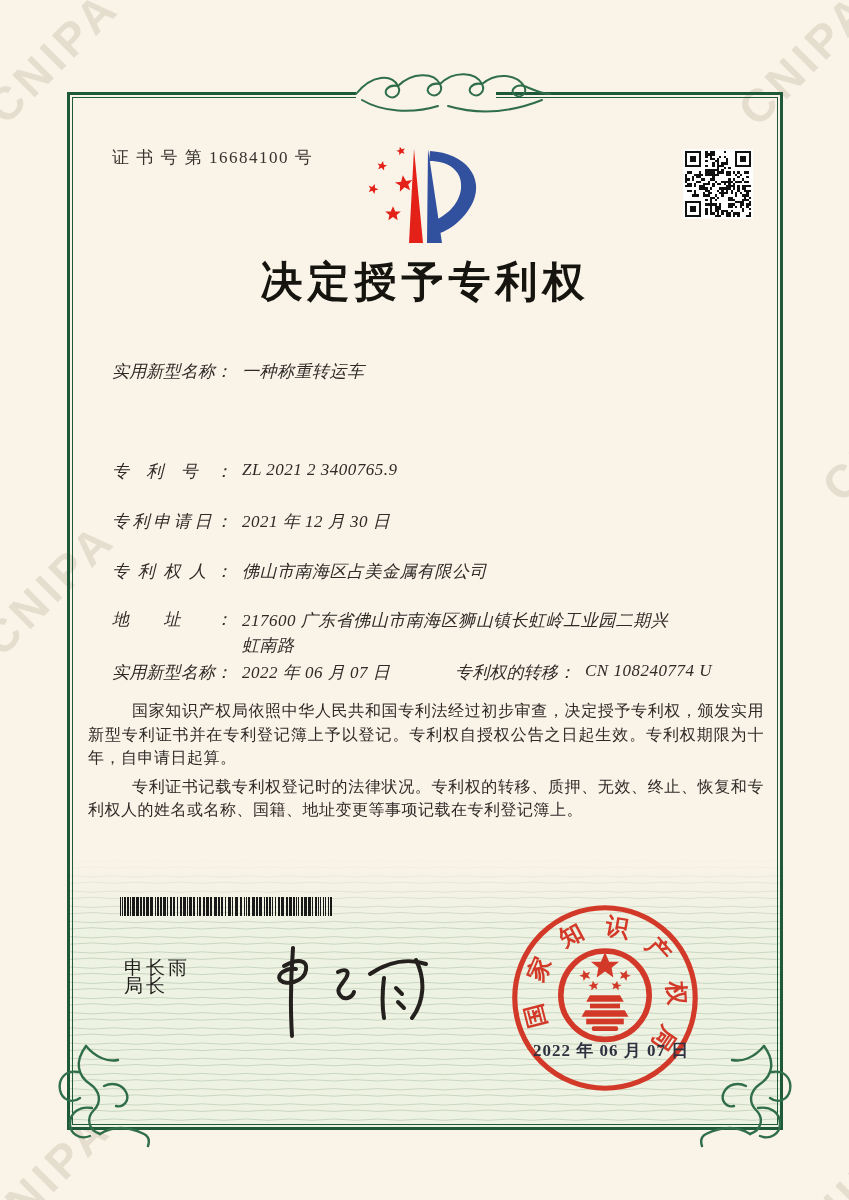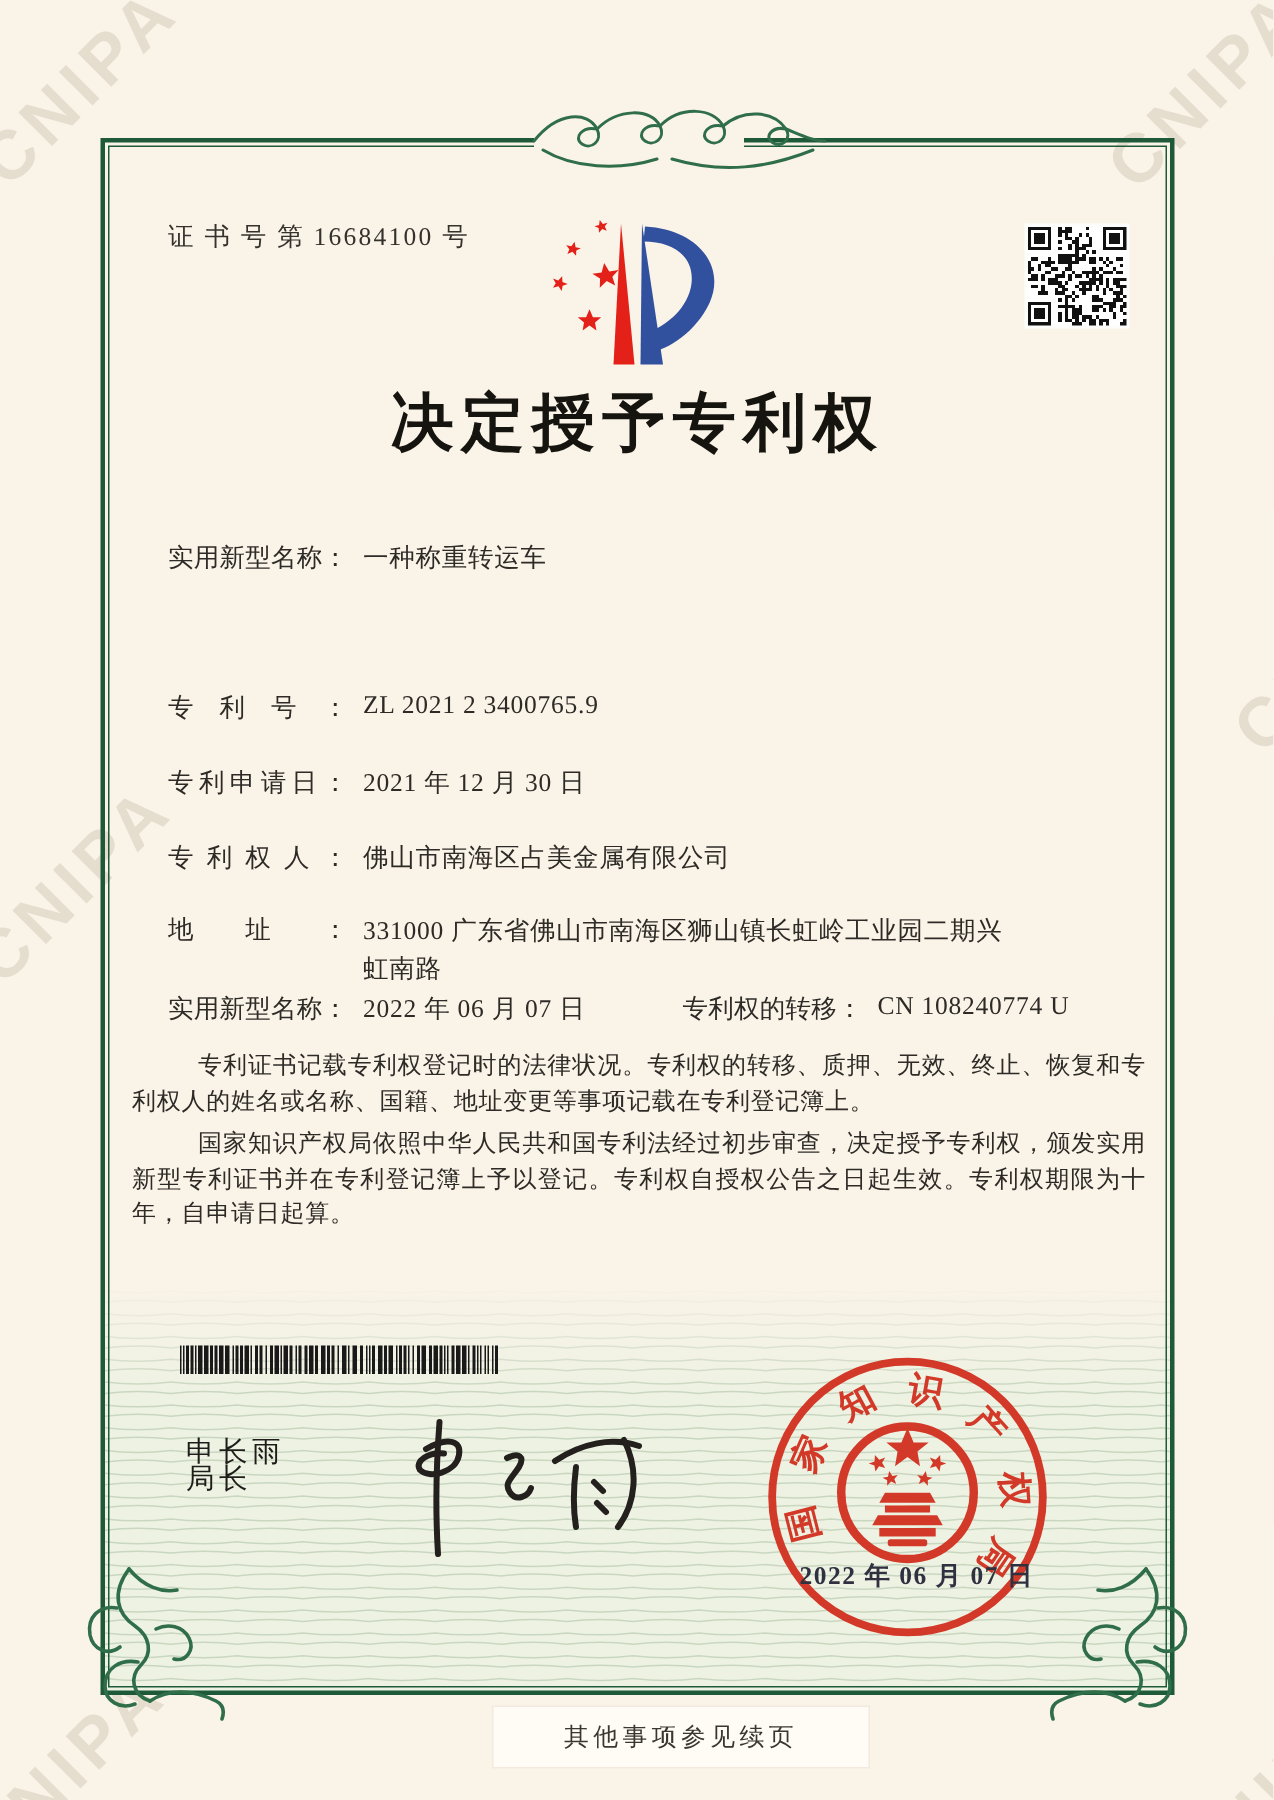--- a/index.html
+++ b/index.html
@@ -19,21 +19,21 @@
   .frame-inner{position:absolute;left:2px;top:2px;right:2px;bottom:2px;border:1px solid #1e5a39;}
   .patch{position:absolute;left:356px;top:88px;width:140px;height:12px;background:#faf3e8;}
   .orn{position:absolute;pointer-events:none;}
   
   .certno{position:absolute;left:112px;top:146px;font-size:17px;letter-spacing:1.5px;color:#35322d;}
   .logo{position:absolute;left:360px;top:140px;}
   .qr{position:absolute;left:683px;top:149px;width:66px;height:66px;background:#fdfdfb;padding:2px;}
   .title{position:absolute;left:67px;top:254px;width:716px;text-align:center;font-size:42px;
          font-weight:700;letter-spacing:5px;color:#16140f;}
   
-  .row{position:absolute;left:112px;font-size:17px;color:#2e2b27;white-space:nowrap;}
+  .row{position:absolute;left:112px;font-size:17px;color:#2e2b27;white-space:nowrap;font-style:italic;}
   .flabel{display:inline-block;width:120px;text-align:justify;text-align-last:justify;
           vertical-align:top;}
   .fvalue{margin-left:10px;letter-spacing:0.5px;}
   .fvalue-block{display:inline-block;margin-left:10px;width:428px;white-space:normal;
                 line-height:25px;vertical-align:top;letter-spacing:0.5px;}
   
   .paras{position:absolute;left:88px;top:699px;width:676px;font-size:16px;line-height:23.5px;
          color:#2e2b27;text-align:justify;}
   .paras p{margin:0 0 5px 0;text-indent:44px;letter-spacing:0.5px;}
   
@@ -460,32 +460,32 @@
   <div class="row" style="top:460px">
     <span class="flabel">专利号：</span><span class="fvalue">ZL 2021 2 3400765.9</span>
   </div>
   <div class="row" style="top:510px">
     <span class="flabel">专利申请日：</span><span class="fvalue">2021 年 12 月 30 日</span>
   </div>
   <div class="row" style="top:560px">
     <span class="flabel">专利权人：</span><span class="fvalue">佛山市南海区占美金属有限公司</span>
   </div>
   <div class="row" style="top:608px">
-    <span class="flabel">地址：</span><span class="fvalue-block">331000 广东省佛山市南海区狮山镇长虹岭工业园二期兴虹南路</span>
+    <span class="flabel">地址：</span><span class="fvalue-block">217600 广东省佛山市南海区狮山镇长虹岭工业园二期兴虹南路</span>
   </div>
   <div class="row" style="top:661px">
     <span class="flabel">实用新型名称：</span><span class="fvalue">2022 年 06 月 07 日</span>
   </div>
   <div class="row" style="top:661px;left:455px">
     <span class="flabel">专利权的转移：</span><span class="fvalue">CN 108240774 U</span>
   </div>
 
   <div class="paras">
+    <p>国家知识产权局依照中华人民共和国专利法经过初步审查，决定授予专利权，颁发实用新型专利证书并在专利登记簿上予以登记。专利权自授权公告之日起生效。专利权期限为十年，自申请日起算。</p>
     <p>专利证书记载专利权登记时的法律状况。专利权的转移、质押、无效、终止、恢复和专利权人的姓名或名称、国籍、地址变更等事项记载在专利登记簿上。</p>
-    <p>国家知识产权局依照中华人民共和国专利法经过初步审查，决定授予专利权，颁发实用新型专利证书并在专利登记簿上予以登记。专利权自授权公告之日起生效。专利权期限为十年，自申请日起算。</p>
   </div>
 
   <div class="barcode">
       <i style="left:0px;width:1px"></i>
       <i style="left:2px;width:1px"></i>
       <i style="left:4px;width:2px"></i>
       <i style="left:7px;width:2px"></i>
       <i style="left:10px;width:1px"></i>
       <i style="left:12px;width:3px"></i>
       <i style="left:16px;width:3px"></i>
@@ -583,15 +583,14 @@
       <use href="#sstar" transform="translate(112,87) scale(0.55) rotate(10)"></use>
       <path d="M80,104 h40 l-4,-7 h-32 z"></path>
       <rect x="84" y="106" width="32" height="5"></rect>
       <path d="M75,120 h50 l-4,-7 h-42 z"></path>
       <rect x="80" y="122" width="40" height="6"></rect>
       <rect x="86" y="130" width="28" height="5" rx="2"></rect>
     </g>
   </svg>
   <div class="sealdate">2022 年 06 月 07 日</div>
 
-  <div class="note">其他事项参见续页</div>
 
 </div>
 
 </body></html>

